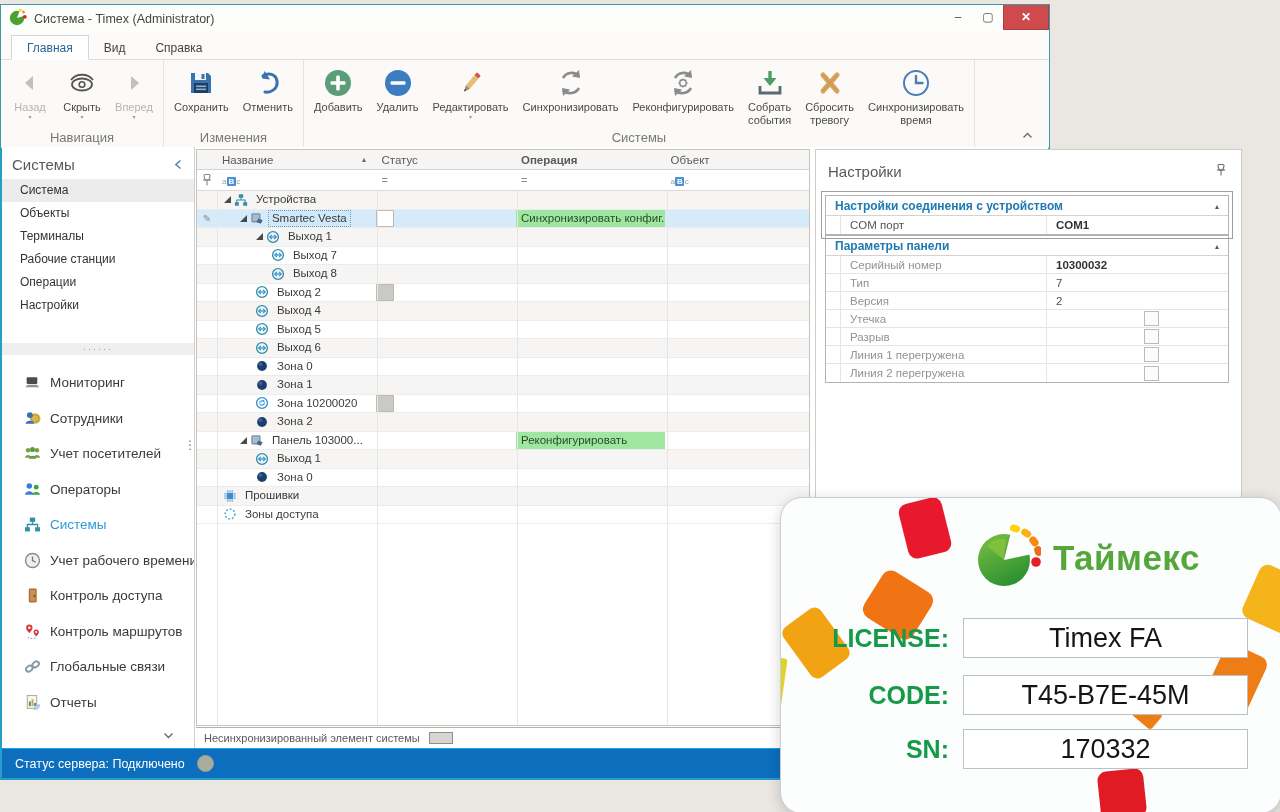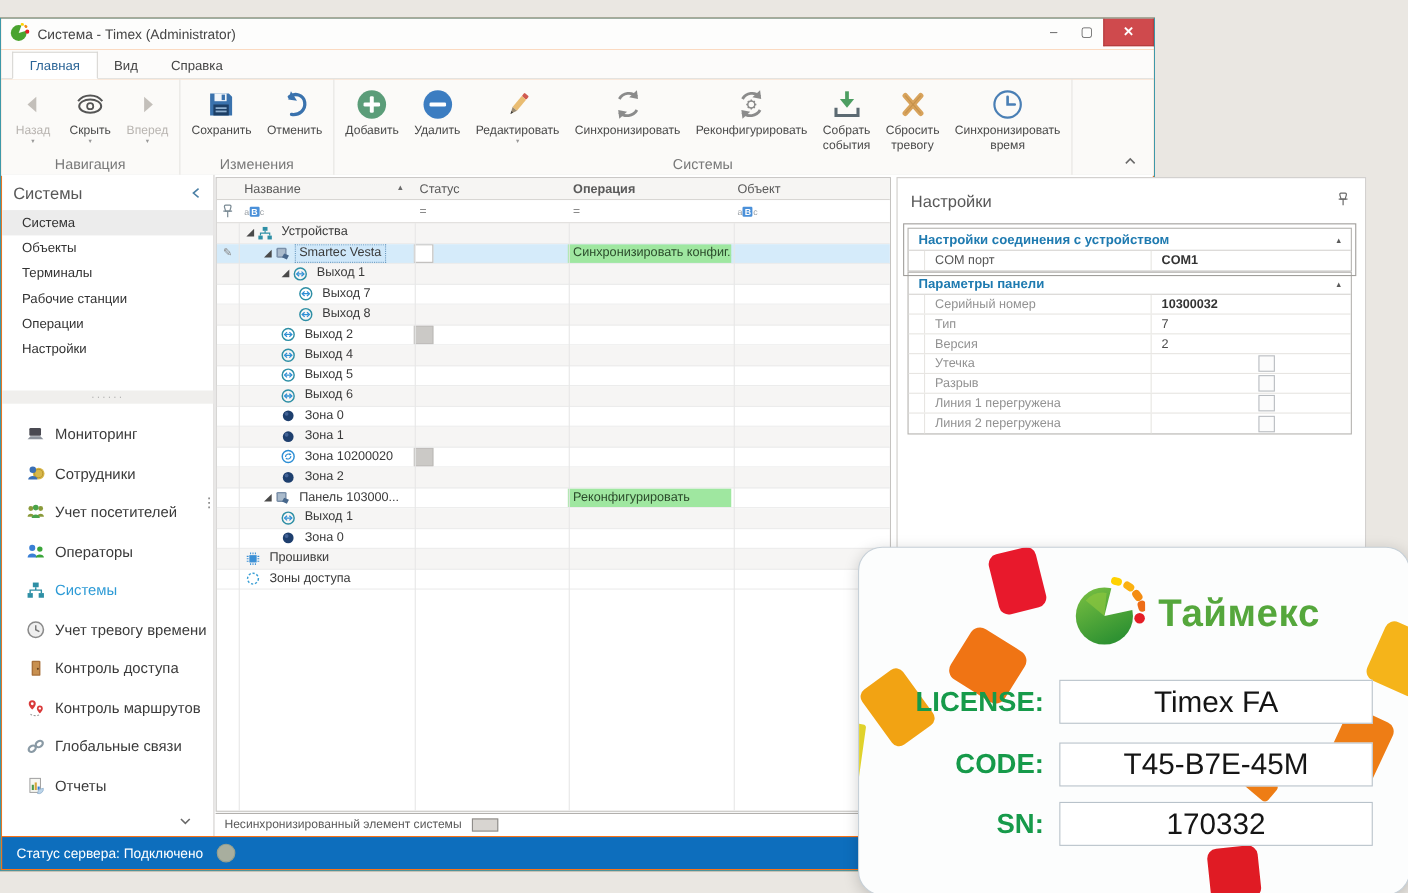--- a/index.html
+++ b/index.html
@@ -1,16 +1,16 @@
 <!DOCTYPE html>
 <html><head>
 <meta charset="utf-8">
 <style>
   html,body{margin:0;padding:0;width:1280px;height:812px;background:#eae7e2;font-family:"Liberation Sans",sans-serif;position:relative;overflow:hidden;-webkit-font-smoothing:antialiased}
-  .window{position:absolute;left:0;top:16px;width:1050px;height:776px;background:#f97316;border:1px solid #3d98a9;box-sizing:border-box}
+  .window{position:absolute;left:0;top:4px;width:1050px;height:776px;background:#0ea5e9;border:1px solid #3d98a9;box-sizing:border-box}
   
   .titlebar{height:28px;display:flex;align-items:center;padding-left:8px;background:#fdfdfc}
   .title{font-size:12.5px;color:#454545;margin-left:7px}
   .win-controls{margin-left:auto;display:flex;align-items:flex-start;height:100%}
   .win-btn{width:30px;height:24px;display:flex;align-items:center;justify-content:center;font-size:12px;color:#555;cursor:pointer}
   .win-btn.close{background:#cf4a4d;color:#fff;width:44px;border:1px solid #b23c3f;border-top:none;font-weight:bold}
   
   .tabbar{height:26px;display:flex;align-items:flex-end;padding-left:10px;background:#fcfbfa;border-bottom:1px solid #e2e0dd}
   .tab{padding:5px 15px 4px;font-size:12px;color:#444;cursor:pointer}
   .tab.active{background:#fff;border:1px solid #d8d6d3;border-bottom:1px solid #fff;color:#2a6496;margin-bottom:-1px}
@@ -410,21 +410,21 @@
         </div>
         <div class="sb-nav-item">
           <span class="nicon">
             <span style="display: inline-flex; align-items: center;">
               <svg width="17" height="17" viewBox="0 0 17 17">
                 <circle cx="8.5" cy="8.5" r="7" fill="#efefef" stroke="#8a8a8a" stroke-width="1.4"></circle>
                 <path d="M8.5 4.5 V8.5 L11.8 10.3" stroke="#777" stroke-width="1.3" fill="none"></path>
               </svg>
             </span>
           </span>
-          <span>Учет тревогу времени</span>
+          <span>Учет рабочего времени</span>
         </div>
         <div class="sb-nav-item">
           <span class="nicon">
             <span style="display: inline-flex; align-items: center;">
               <svg width="17" height="17" viewBox="0 0 16 16">
                 <rect x="4.5" y="1.5" width="7.5" height="13" rx="1" fill="#a8703a"></rect>
                 <rect x="5.7" y="2.7" width="5.1" height="10.6" fill="#c89050"></rect>
                 <circle cx="9.8" cy="8.5" r=".9" fill="#6a4520"></circle>
               </svg>
             </span>

